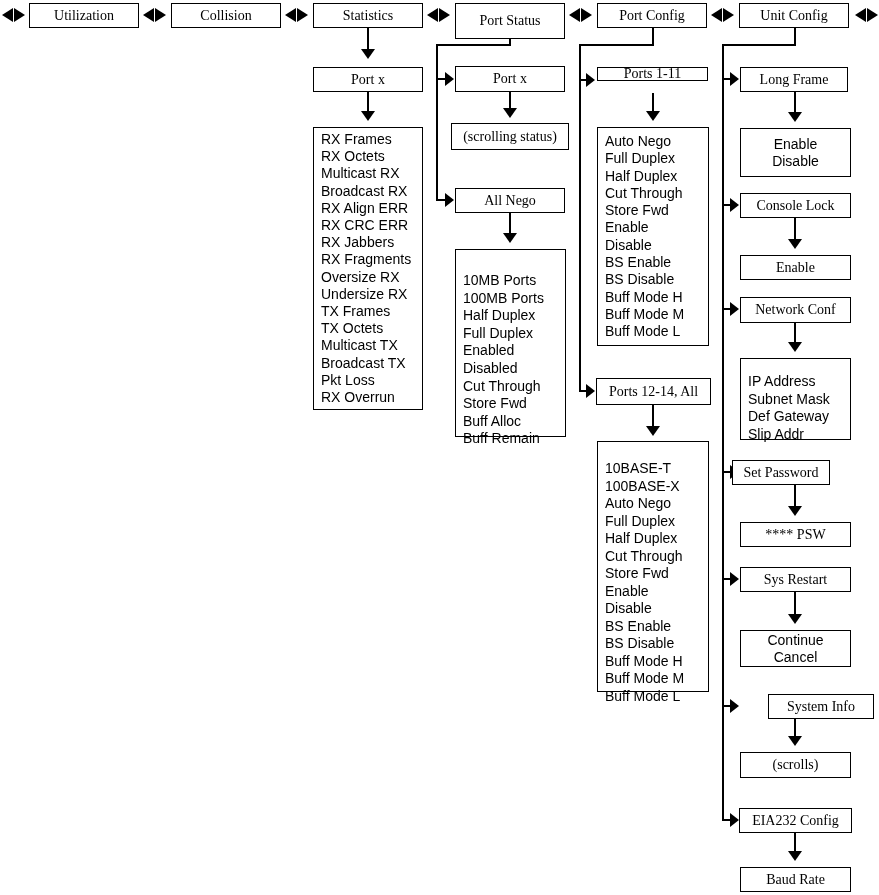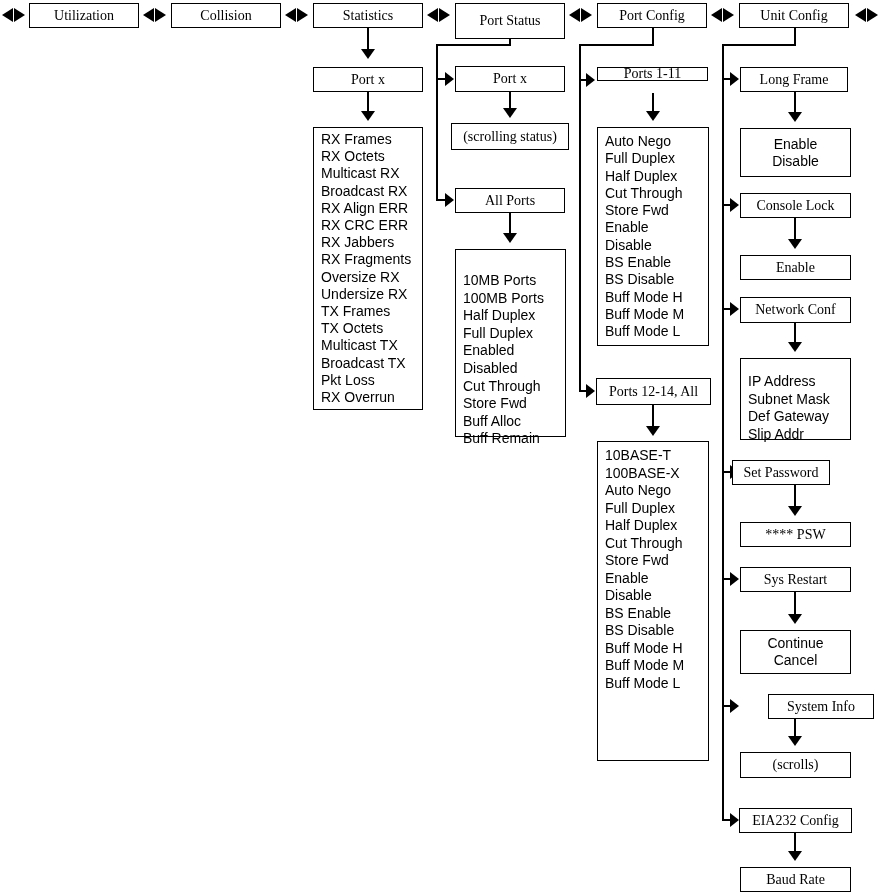--- a/index.html
+++ b/index.html
@@ -161,21 +161,21 @@
       <div class="li">TX Frames</div>
       <div class="li">TX Octets</div>
       <div class="li">Multicast TX</div>
       <div class="li">Broadcast TX</div>
       <div class="li">Pkt Loss</div>
       <div class="li">RX Overrun</div>
     </div>
 
   <div class="box center" style="left:455px;top:66px;width:110px;height:26px">Port x</div>
   <div class="box center" style="left:451px;top:123px;width:118px;height:27px">(scrolling status)</div>
-  <div class="box center" style="left:455px;top:188px;width:110px;height:25px">All Ports</div>
+  <div class="box center" style="left:455px;top:188px;width:110px;height:25px">All Nego</div>
   <div class="box list" style="left:455px;top:249px;width:111px;height:188px;--lh:17.6px;padding-top:22px">
       <div class="li">10MB Ports</div>
       <div class="li">100MB Ports</div>
       <div class="li">Half Duplex</div>
       <div class="li">Full Duplex</div>
       <div class="li">Enabled</div>
       <div class="li">Disabled</div>
       <div class="li">Cut Through</div>
       <div class="li">Store Fwd</div>
       <div class="li">Buff Alloc</div>
@@ -191,21 +191,21 @@
       <div class="li">Store Fwd</div>
       <div class="li">Enable</div>
       <div class="li">Disable</div>
       <div class="li">BS Enable</div>
       <div class="li">BS Disable</div>
       <div class="li">Buff Mode H</div>
       <div class="li">Buff Mode M</div>
       <div class="li">Buff Mode L</div>
     </div>
   <div class="box center" style="left:596px;top:378px;width:115px;height:27px">Ports 12-14, All</div>
-  <div class="box list" style="left:597px;top:441px;width:112px;height:320px;--lh:17.5px;padding-top:5px">
+  <div class="box list" style="left:597px;top:441px;width:112px;height:251px;--lh:17.5px;padding-top:18px">
       <div class="li">10BASE-T</div>
       <div class="li">100BASE-X</div>
       <div class="li">Auto Nego</div>
       <div class="li">Full Duplex</div>
       <div class="li">Half Duplex</div>
       <div class="li">Cut Through</div>
       <div class="li">Store Fwd</div>
       <div class="li">Enable</div>
       <div class="li">Disable</div>
       <div class="li">BS Enable</div>
@@ -225,21 +225,21 @@
   <div class="box center" style="left:740px;top:297px;width:111px;height:26px">Network Conf</div>
   <div class="box list" style="left:740px;top:358px;width:111px;height:82px;--lh:17.6px;padding-top:14px">
       <div class="li">IP Address</div>
       <div class="li">Subnet Mask</div>
       <div class="li">Def Gateway</div>
       <div class="li">Slip Addr</div>
     </div>
   <div class="box center" style="left:732px;top:460px;width:98px;height:25px">Set Password</div>
   <div class="box center" style="left:740px;top:522px;width:111px;height:25px">**** PSW</div>
   <div class="box center" style="left:740px;top:567px;width:111px;height:25px">Sys Restart</div>
-  <div class="box centerlist" style="left:740px;top:630px;width:111px;height:44px">
+  <div class="box centerlist" style="left:740px;top:630px;width:111px;height:37px">
       <div class="li">Continue</div>
       <div class="li">Cancel</div>
     </div>
   <div class="box center" style="left:768px;top:694px;width:106px;height:25px">System Info</div>
   <div class="box center" style="left:740px;top:752px;width:111px;height:26px">(scrolls)</div>
   <div class="box center" style="left:739px;top:808px;width:113px;height:25px">EIA232 Config</div>
   <div class="box center" style="left:740px;top:867px;width:111px;height:25px">Baud Rate</div>
 
 </div>
 

